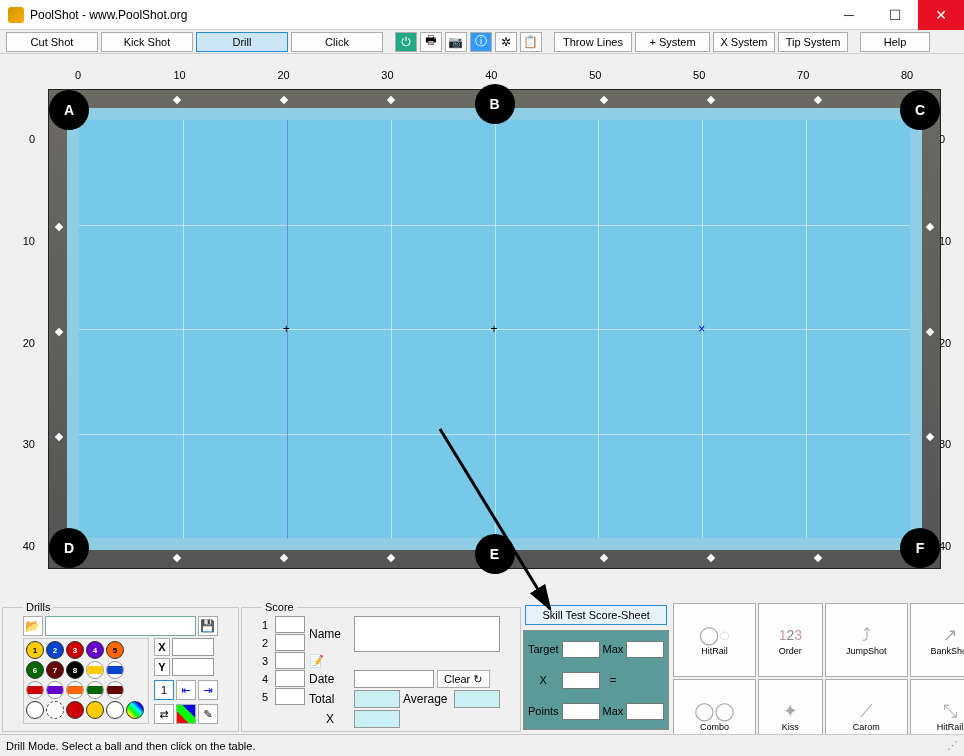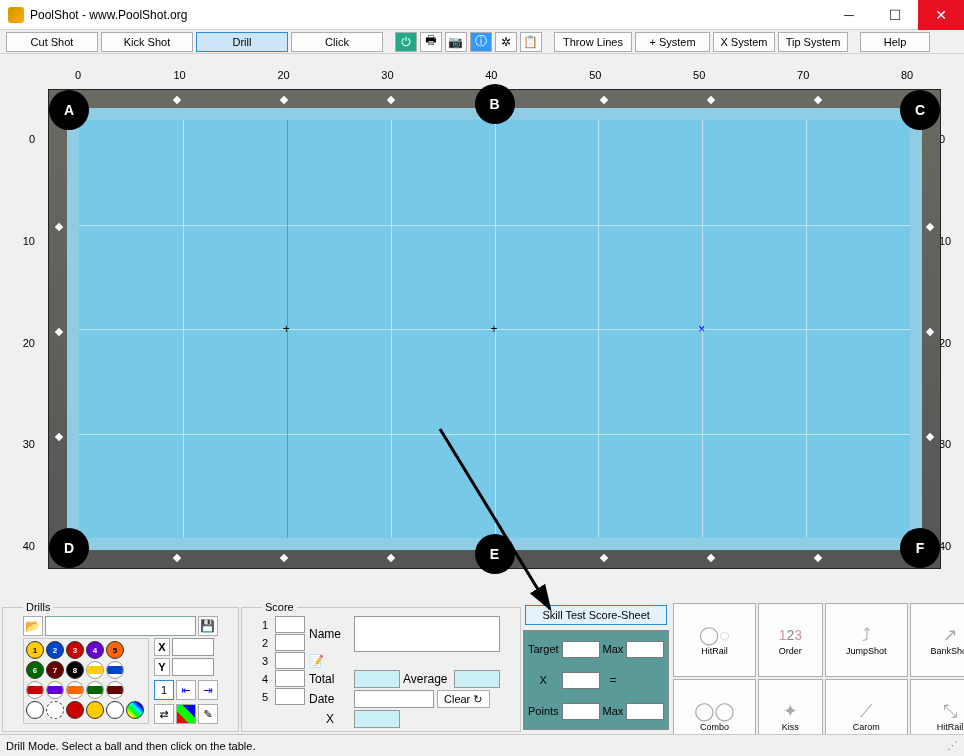--- a/index.html
+++ b/index.html
@@ -306,31 +306,31 @@
       </div>
       <div class="score-right">
         <div class="r">
             <label>Name</label>
             <textarea style=""></textarea>
           </div>
         <div class="r">
             <label style="width:42px">📝</label>
           </div>
         <div class="r">
+            <label>Date</label>
+            <input style="width: 80px;">
+            <button class="clearbtn"><span>Clear</span> ↻</button>
+          </div>
+        <div class="r">
             <label>Total</label>
             <input class="cyan" style="width: 46px;">
             <label style="width:48px">Average</label>
             <input class="cyan" style="width: 46px;">
           </div>
         <div class="r">
-            <label>Date</label>
-            <input style="width: 80px;">
-            <button class="clearbtn"><span>Clear</span> ↻</button>
-          </div>
-        <div class="r">
             <label style="text-align:center">X</label>
             <input class="cyan" style="width: 46px;">
           </div>
       </div>
     </div>
   </fieldset>
 
   <div class="mid-panel">
     <button class="skill-btn">Skill Test Score-Sheet</button>
     <div class="calc">

